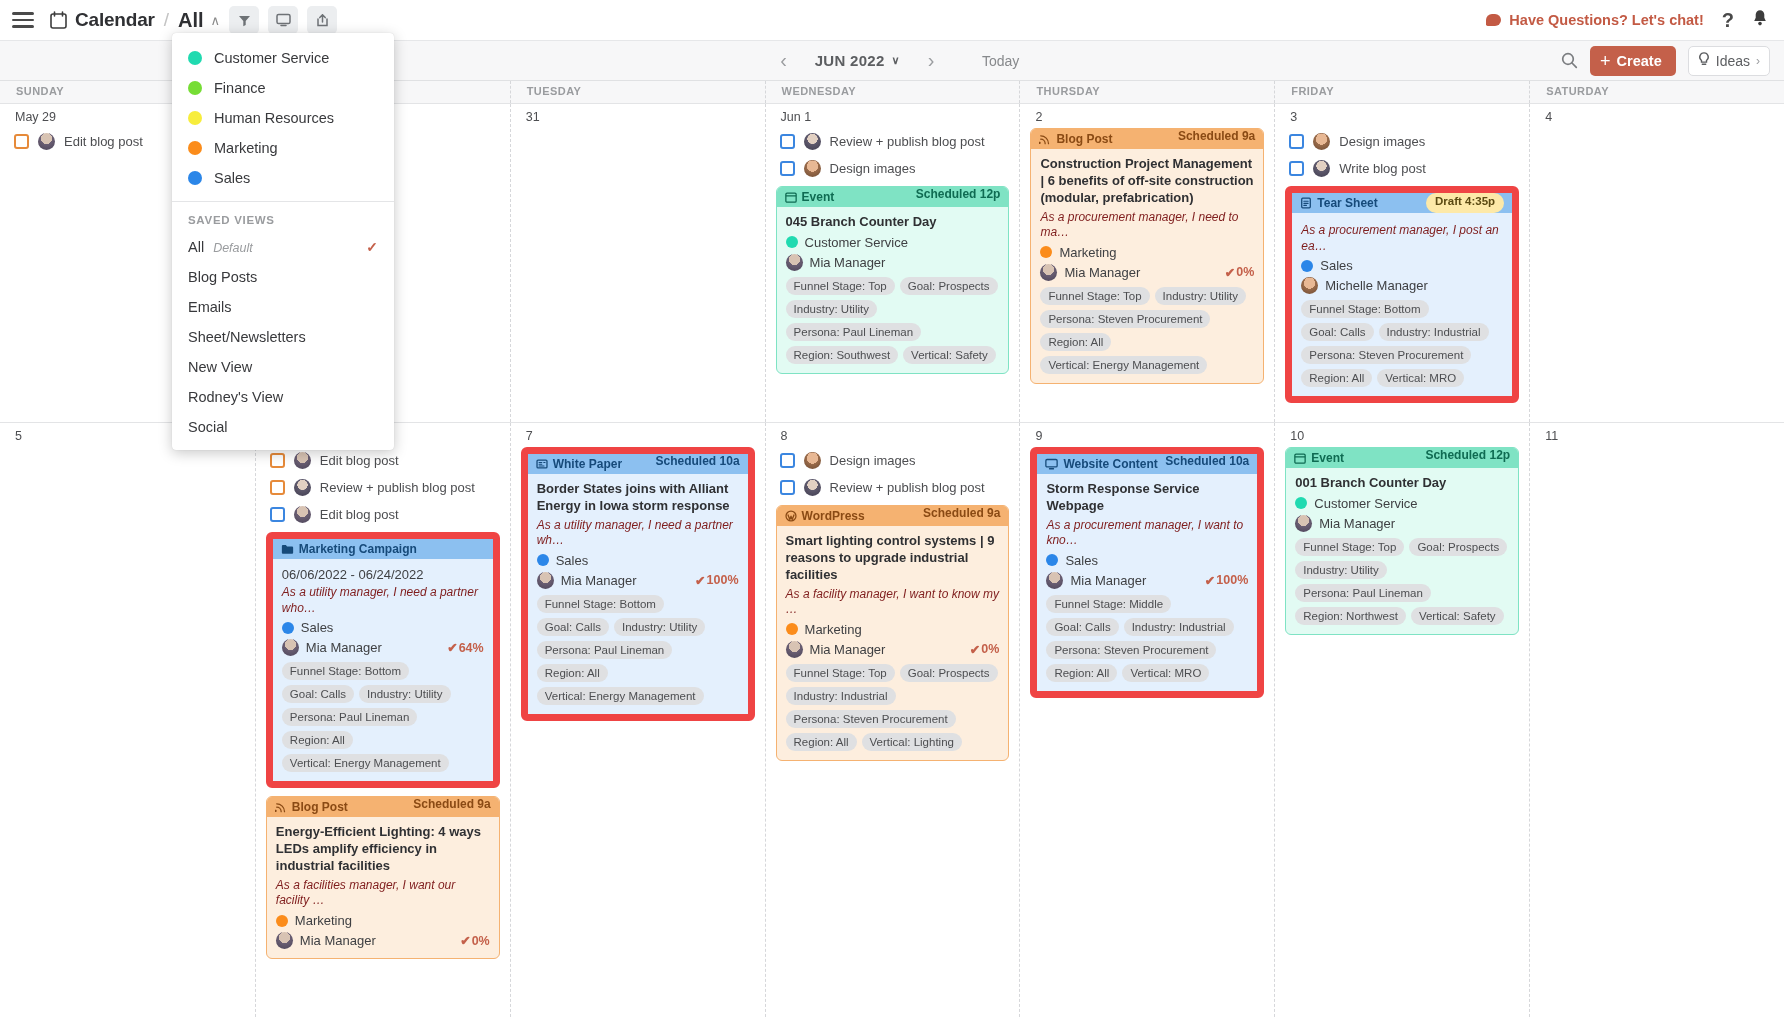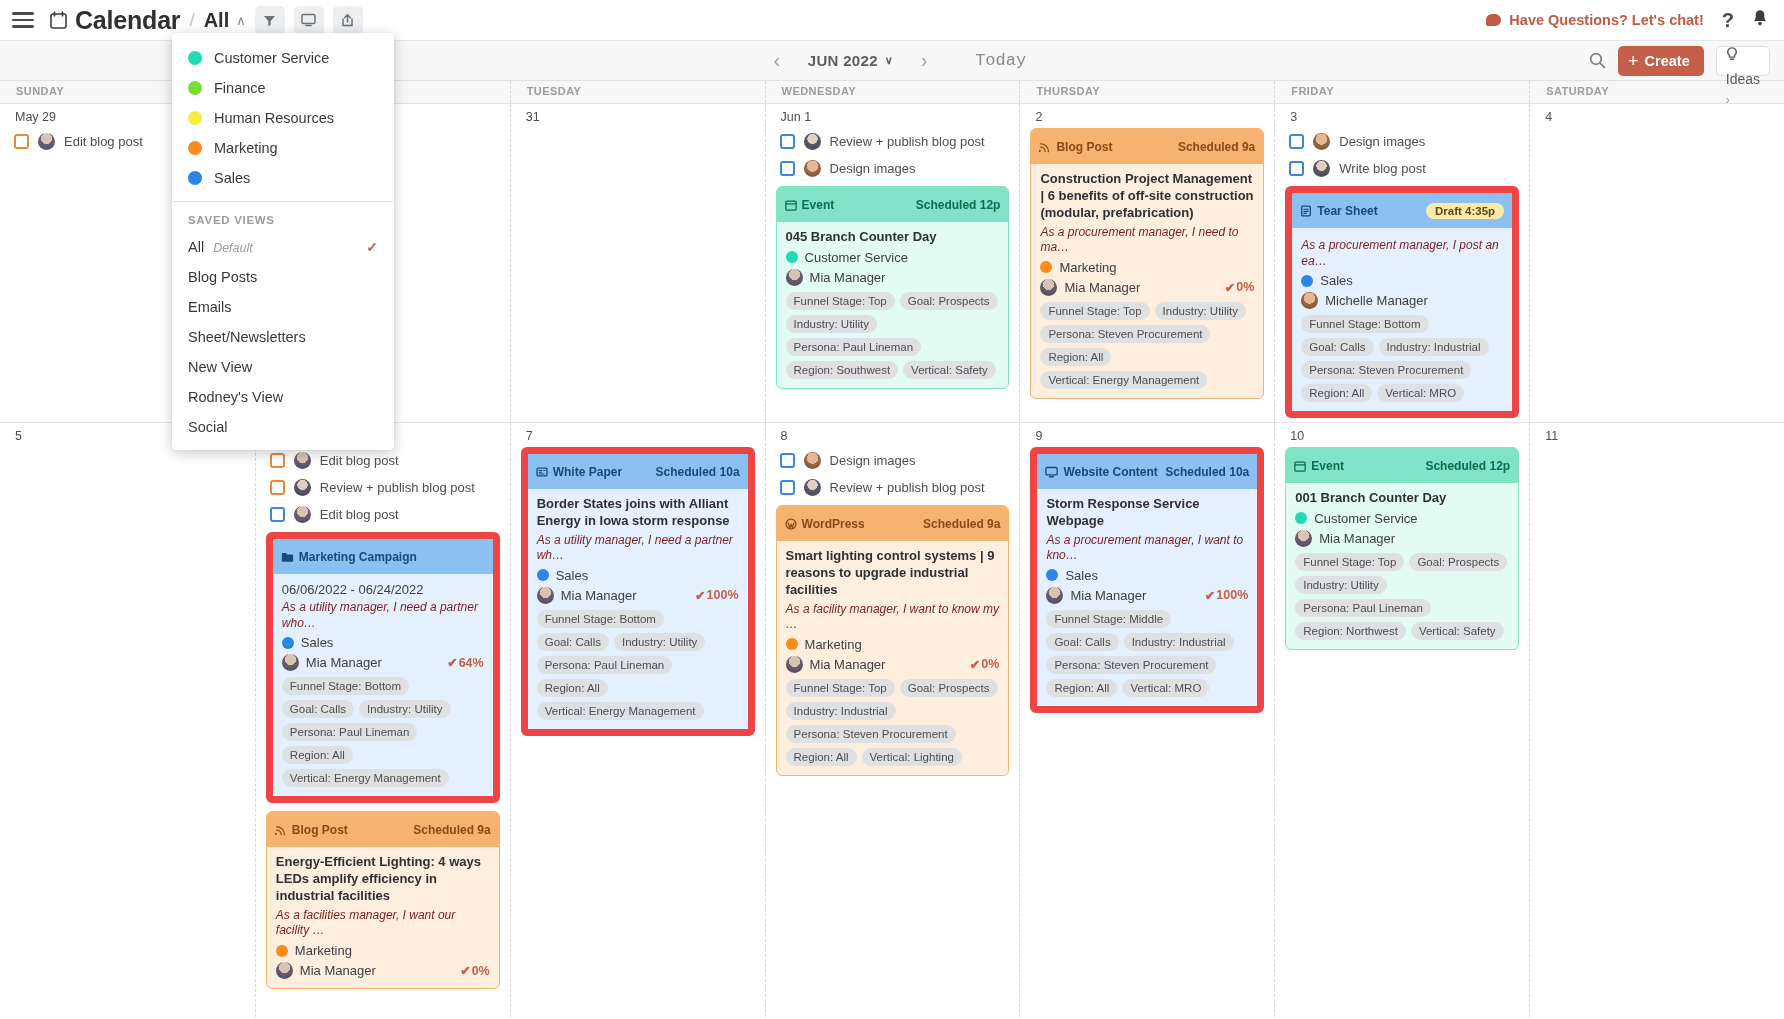--- a/index.html
+++ b/index.html
@@ -17,21 +17,21 @@
     background: #ffffff;
     display: flex;
     align-items: center;
     padding: 0 16px 0 12px;
     position: relative;
     z-index: 40;
   }
   .hamburger { width: 22px; height: 16px; display:flex; flex-direction:column; justify-content:space-between; cursor:pointer; margin-right: 16px;}
   .hamburger i { display:block; height:2.6px; background:#4a4a4a; border-radius:2px; }
   .cal-glyph { margin-right: 8px; display:flex; align-items:center; color:#3d3d3d; }
-  #app-title { font-size: 25px; font-weight: bold; color: #2f3033; letter-spacing: -0.2px; }
+  #app-title { font-size: 19px; font-weight: bold; color: #2f3033; letter-spacing: -0.2px; }
   .slash { font-size: 19px; color:#c3c3c3; margin: 0 9px; }
   #view-name { font-size: 20px; font-weight: bold; color:#2f3033; }
   .caret-up { margin-left:7px; color:#8a8a8a; font-size: 13px; display:inline-block; }
   .tb-btn {
     width: 30px; height: 28px; margin-left: 9px;
     background: #eceef0; border-radius: 5px;
     display: flex; align-items: center; justify-content: center;
     color: #6e7276; cursor: pointer;
   }
   #topbar-right { margin-left:auto; display:flex; align-items:center; gap: 18px; }
@@ -47,34 +47,34 @@
     border-top: 1px solid #e6e7e9;
     border-bottom: 1px solid #e0e1e3;
     display: flex; align-items:center;
     position: relative;
     z-index: 10;
   }
   #nav-center { display:flex; align-items:center; gap: 0; margin: 0 auto; }
   .chev { width:38px; height:30px; display:flex; align-items:center; justify-content:center; color:#9b9da0; font-size:20px; cursor:pointer;}
   #month-label { font-size:15px; font-weight:bold; color:#5c5e61; letter-spacing:0.3px; cursor:pointer; padding:0 12px; display:flex; align-items:center; gap:7px;}
   .caret-dn { font-size:11px; color:#5c5e61; }
-  #today-btn { font-size:17px; color:#87898c; margin-left:32px; cursor:pointer;font-family:Liberation Mono, monospace; }
+  #today-btn { font-size:14px; color:#87898c; margin-left:32px; cursor:pointer; }
   #toolbar-right { position:absolute; right: 14px; display:flex; align-items:center; gap: 12px; }
   #search-icon { color:#7b7d80; cursor:pointer; display:flex; }
   #create-btn {
     background:#c4604a; color:#fff; border-radius:5px;
     height:30px; padding: 0 14px 0 10px;
     display:flex; align-items:center; gap:6px;
     font-size:14.5px; font-weight:600; cursor:pointer;
   }
   .plus { font-size:18px; font-weight:400; line-height:1; }
   #ideas-btn {
     height:30px; padding: 0 9px; border:1px solid #dcdde0; border-radius:5px;
     background:#fff; color:#5c5e61; font-size:14px;
-    display:flex; gap:6px; cursor:pointer;flex-direction:column;
+    display:flex; align-items:center; gap:6px; cursor:pointer;
   }
   .ideas-chev { color:#9b9da0; font-size:12px; }
 
   
   #view-dropdown {
     position:absolute; left:172px; top:33px; width:222px;
     background:#fff; border-radius:4px;
     box-shadow: 0 3px 14px rgba(0,0,0,.22), 0 0 1px rgba(0,0,0,.18);
     z-index: 60; padding: 10px 0 8px 0;
   }
@@ -113,21 +113,21 @@
   .cbox.orange { border-color:#e68a3a; }
   .av { width:17px; height:17px; border-radius:50%; flex:none; background:#b8a9a0; position:relative; overflow:hidden;}
   .av.a1 { background: radial-gradient(circle at 50% 32%, #d8c3b3 38%, #6b5f73 39%, #4a4358 100%); }
   .av.a2 { background: radial-gradient(circle at 50% 34%, #e2d0c2 36%, #5f5a6d 37%, #3f3c4f 100%); }
   .av.a3 { background: radial-gradient(circle at 50% 36%, #e8b894 40%, #9a6b4a 41%, #6e4b33 100%); }
   .task-label { font-size:13px; color:#4d4e51; }
 
   
   .card { border-radius:6px; margin: 4px 0 8px 0; overflow:hidden; }
   .card-hd {
-    display:flex; align-items:center; height:35px;
+    display:flex; height:20px;
     padding: 0 8px; font-size:12px; font-weight:bold;
   }
   .card-hd .ctype { display:flex; align-items:center; gap:5px; }
   .card-hd .ctime { margin-left:auto; font-weight:bold; }
   .card-body { padding: 7px 9px 9px 9px; }
   .card-title { font-size:13px; font-weight:bold; color:#2f3033; line-height:1.3; }
   .card-dates { font-size:13px; color:#3f4043; margin-top:1px; }
   .card-desc { font-size:12px; font-style:italic; color:#7f1d1d; margin-top:3px; line-height:1.3; }
   .crow { display:flex; align-items:center; gap:7px; margin-top:4px; }
   .crow .sdot { width:12px; height:12px; border-radius:50%; flex:none;}

